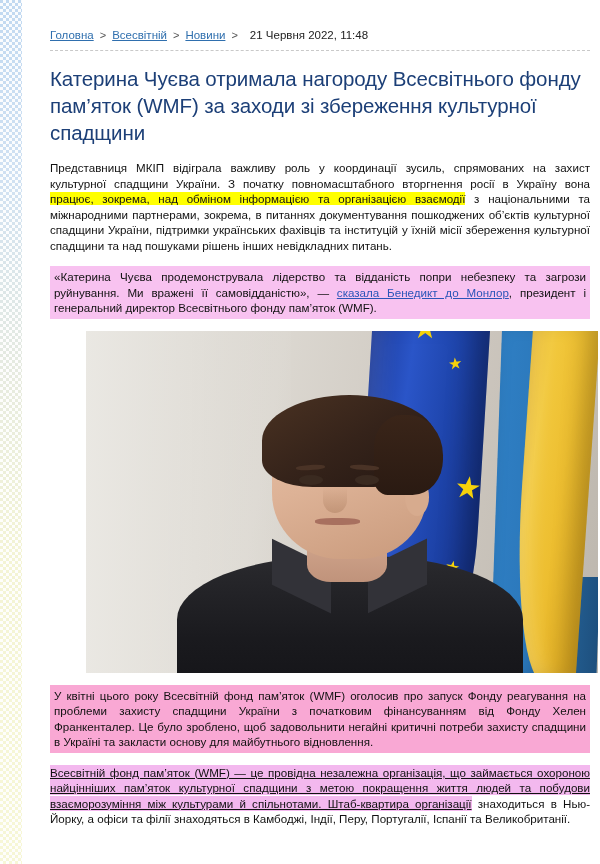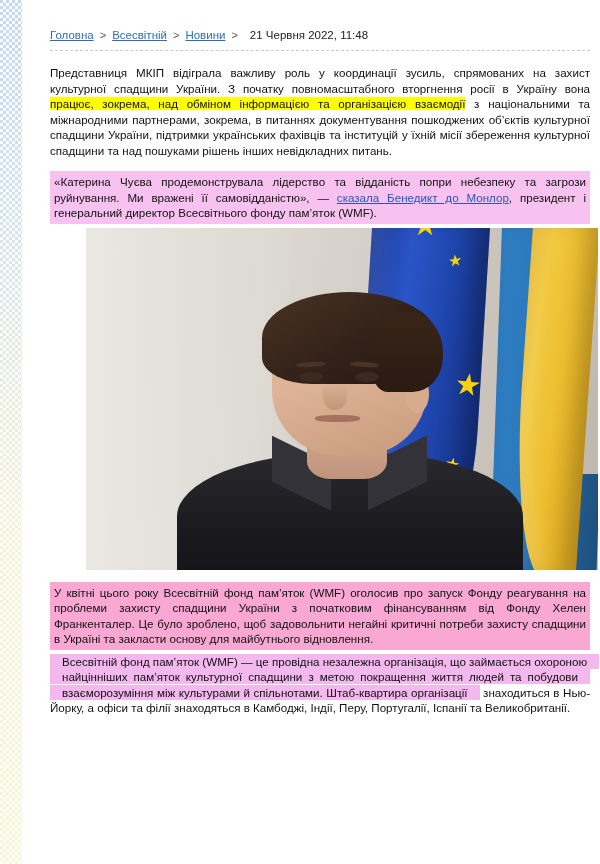--- a/index.html
+++ b/index.html
@@ -115,40 +115,41 @@
     background: #ffff00;
     color: #111;
     padding: 0;
   }
 
   
   .block {
     font-size: 11.6px;
     line-height: 15.5px;
     text-align: justify;
-    margin: 0 0 4px 0;
+    margin: 0 0 12px 0;
     color: #111;
   }
   .block-pink {
     background: #f8c2f0;
     padding: 3px 4px 3px 4px;
   }
   .block-cyan {
     background: #f9a8d4;
     padding: 3px 4px 3px 4px;
   }
   .block-pink-partial {
     padding: 0;
     background: transparent;
   }
   .block-pink-partial .pk {
     background: #f3b8ee;
     box-decoration-break: clone;
     -webkit-box-decoration-break: clone;
-    padding: 1px 12px;
+    padding: 1px 0;
+    text-decoration: underline;
   }
   .inline-link {
     color: #2a55b8;
     text-decoration: underline;
   }
 
   
   .photo-wrap {
     margin: 2px 0 12px 36px;
     width: 512px;
@@ -363,20 +364,21 @@
     <span class="sep">&gt;</span>
     <a href="#">Всесвітній</a>
     <span class="sep">&gt;</span>
     <a href="#">Новини</a>
     <span class="sep">&gt;</span>
     <span class="crumb-date">21 Червня 2022, 11:48</span>
   </nav>
 
   <div class="divider"></div>
 
+  <h1 class="page-title">Катерина Чуєва отримала нагороду Всесвітнього фонду пам’яток (WMF) за заходи зі збереження культурної спадщини</h1>
 
   <div class="article">
 
 
     <p class="para"><span>Представниця МКІП відіграла важливу роль у координації зусиль, спрямованих на захист культурної спадщини України. З початку повномасштабного вторгнення росії в Україну вона </span><mark class="hl-yellow">працює, зокрема, над обміном інформацією та організацією взаємодії</mark><span> з національними та міжнародними партнерами, зокрема, в питаннях документування пошкоджених об’єктів культурної спадщини України, підтримки українських фахівців та інституцій у їхній місії збереження культурної спадщини та над пошуками рішень інших невідкладних питань.</span></p>
 
     <div class="block block-pink"><span>«Катерина Чуєва продемонструвала лідерство та відданість попри небезпеку та загрози руйнування. Ми вражені її самовідданістю», — </span><a href="#" class="inline-link">сказала Бенедикт до Монлор</a><span>, президент і генеральний директор Всесвітнього фонду пам’яток (WMF).</span></div>
 
     <figure class="photo-wrap">
       <div class="photo">

